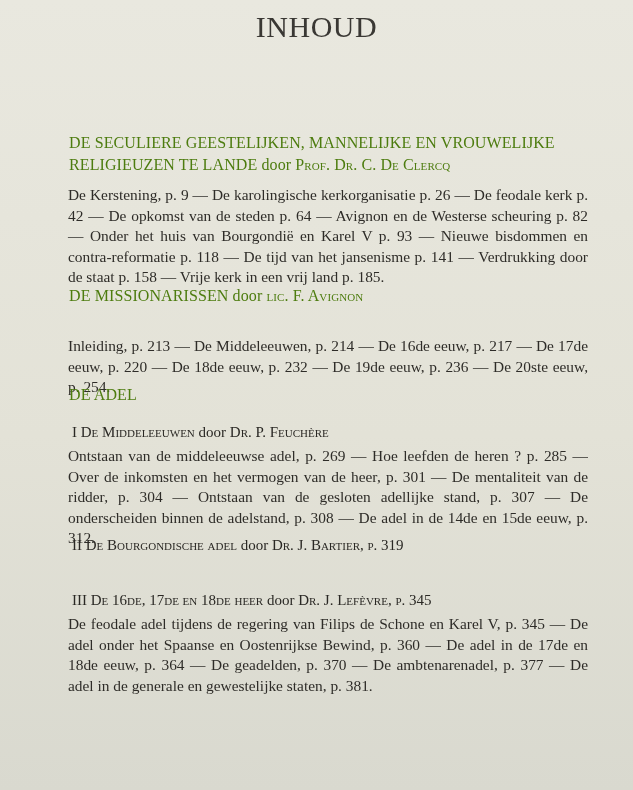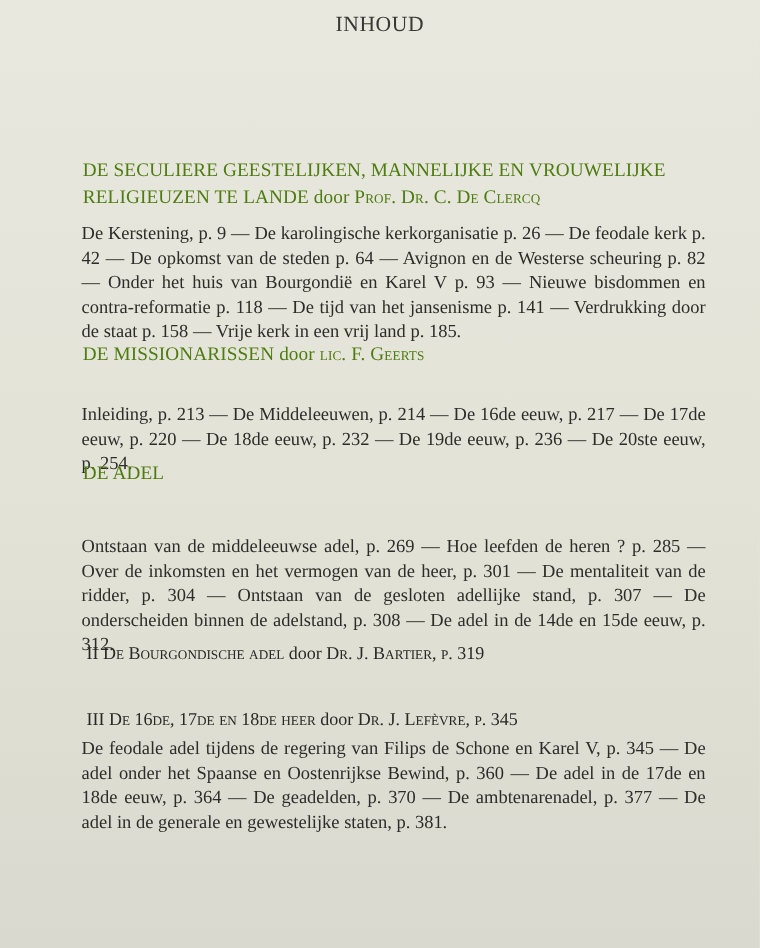--- a/index.html
+++ b/index.html
@@ -7,21 +7,21 @@
     width: 633px; height: 790px; overflow: hidden;
     background: #e6e5da;
     background-image: linear-gradient(180deg, #e9e8df 0%, #e3e2d7 55%, #d9d9cf 100%);
     font-family: "Liberation Serif", "DejaVu Serif", serif;
     color: #2a2824;
     position: relative;
   }
   .page { position: absolute; left: 0; top: 0; width: 633px; height: 790px; }
   .title {
     position: absolute; top: 10px; left: 0; width: 633px; text-align: center;
-    font-size: 18px; letter-spacing: 0.5px; color: #3a3834; font-weight: normal;
+    font-size: 30px; letter-spacing: 0.5px; color: #3a3834; font-weight: normal;
   }
   .sec-head {
     position: absolute; left: 69px; font-size: 16px; line-height: 22px;
     letter-spacing: 0.1px; color: #4d7c0f;
   }
   .sc { font-variant: small-caps; }
   .body-text {
     position: absolute; left: 68px; width: 520px;
     font-size: 15.4px; line-height: 20.5px; text-align: justify;
     color: #2e2c28;
@@ -43,26 +43,31 @@
     <span>DE SECULIERE GEESTELIJKEN, MANNELIJKE EN VROUWELIJKE</span><br>
     <span>RELIGIEUZEN TE LANDE</span>
     <span>door</span>
     <span class="sc">Prof. Dr. C. De Clercq</span>
   </div>
   <div class="body-text" style="top:185px;">De Kerstening, p. 9 — De karolingische kerkorganisatie p. 26 — De feodale kerk p. 42 — De opkomst van de steden p. 64 — Avignon en de Westerse scheuring p. 82 — Onder het huis van Bourgondië en Karel V p. 93 — Nieuwe bisdommen en contra-reformatie p. 118 — De tijd van het jansenisme p. 141 — Verdrukking door de staat p. 158 — Vrije kerk in een vrij land p. 185.</div>
 
   <div class="sec-head" style="top:285px;">
     <span>DE MISSIONARISSEN</span>
     <span>door</span>
-    <span class="sc">lic. F. Geerts</span>
+    <span class="sc">lic. F. Avignon</span>
   </div>
   <div class="body-text" style="top:336px;">Inleiding, p. 213 — De Middeleeuwen, p. 214 — De 16de eeuw, p. 217 — De 17de eeuw, p. 220 — De 18de eeuw, p. 232 — De 19de eeuw, p. 236 — De 20ste eeuw, p. 254.</div>
 
   <div class="sec-head" style="top:384px;">DE ADEL</div>
 
+  <div class="sub-head" style="top:422px;">
+    <span>I De Middeleeuwen</span>
+    <span class="lc">door</span>
+    <span>Dr. P. Feuchère</span>
+  </div>
   <div class="body-text" style="top:446px;font-family:Liberation Serif, serif;">Ontstaan van de middeleeuwse adel, p. 269 — Hoe leefden de heren ? p. 285 — Over de inkomsten en het vermogen van de heer, p. 301 — De mentaliteit van de ridder, p. 304 — Ontstaan van de gesloten adellijke stand, p. 307 — De onderscheiden binnen de adelstand, p. 308 — De adel in de 14de en 15de eeuw, p. 312.</div>
 
   <div class="sub-head" style="top:535px;">
     <span>II De Bourgondische adel</span>
     <span class="lc">door</span>
     <span>Dr. J. Bartier, p. 319</span>
   </div>
 
   <div class="sub-head" style="top:590px;">
     <span>III De 16de, 17de en 18de heer</span>

